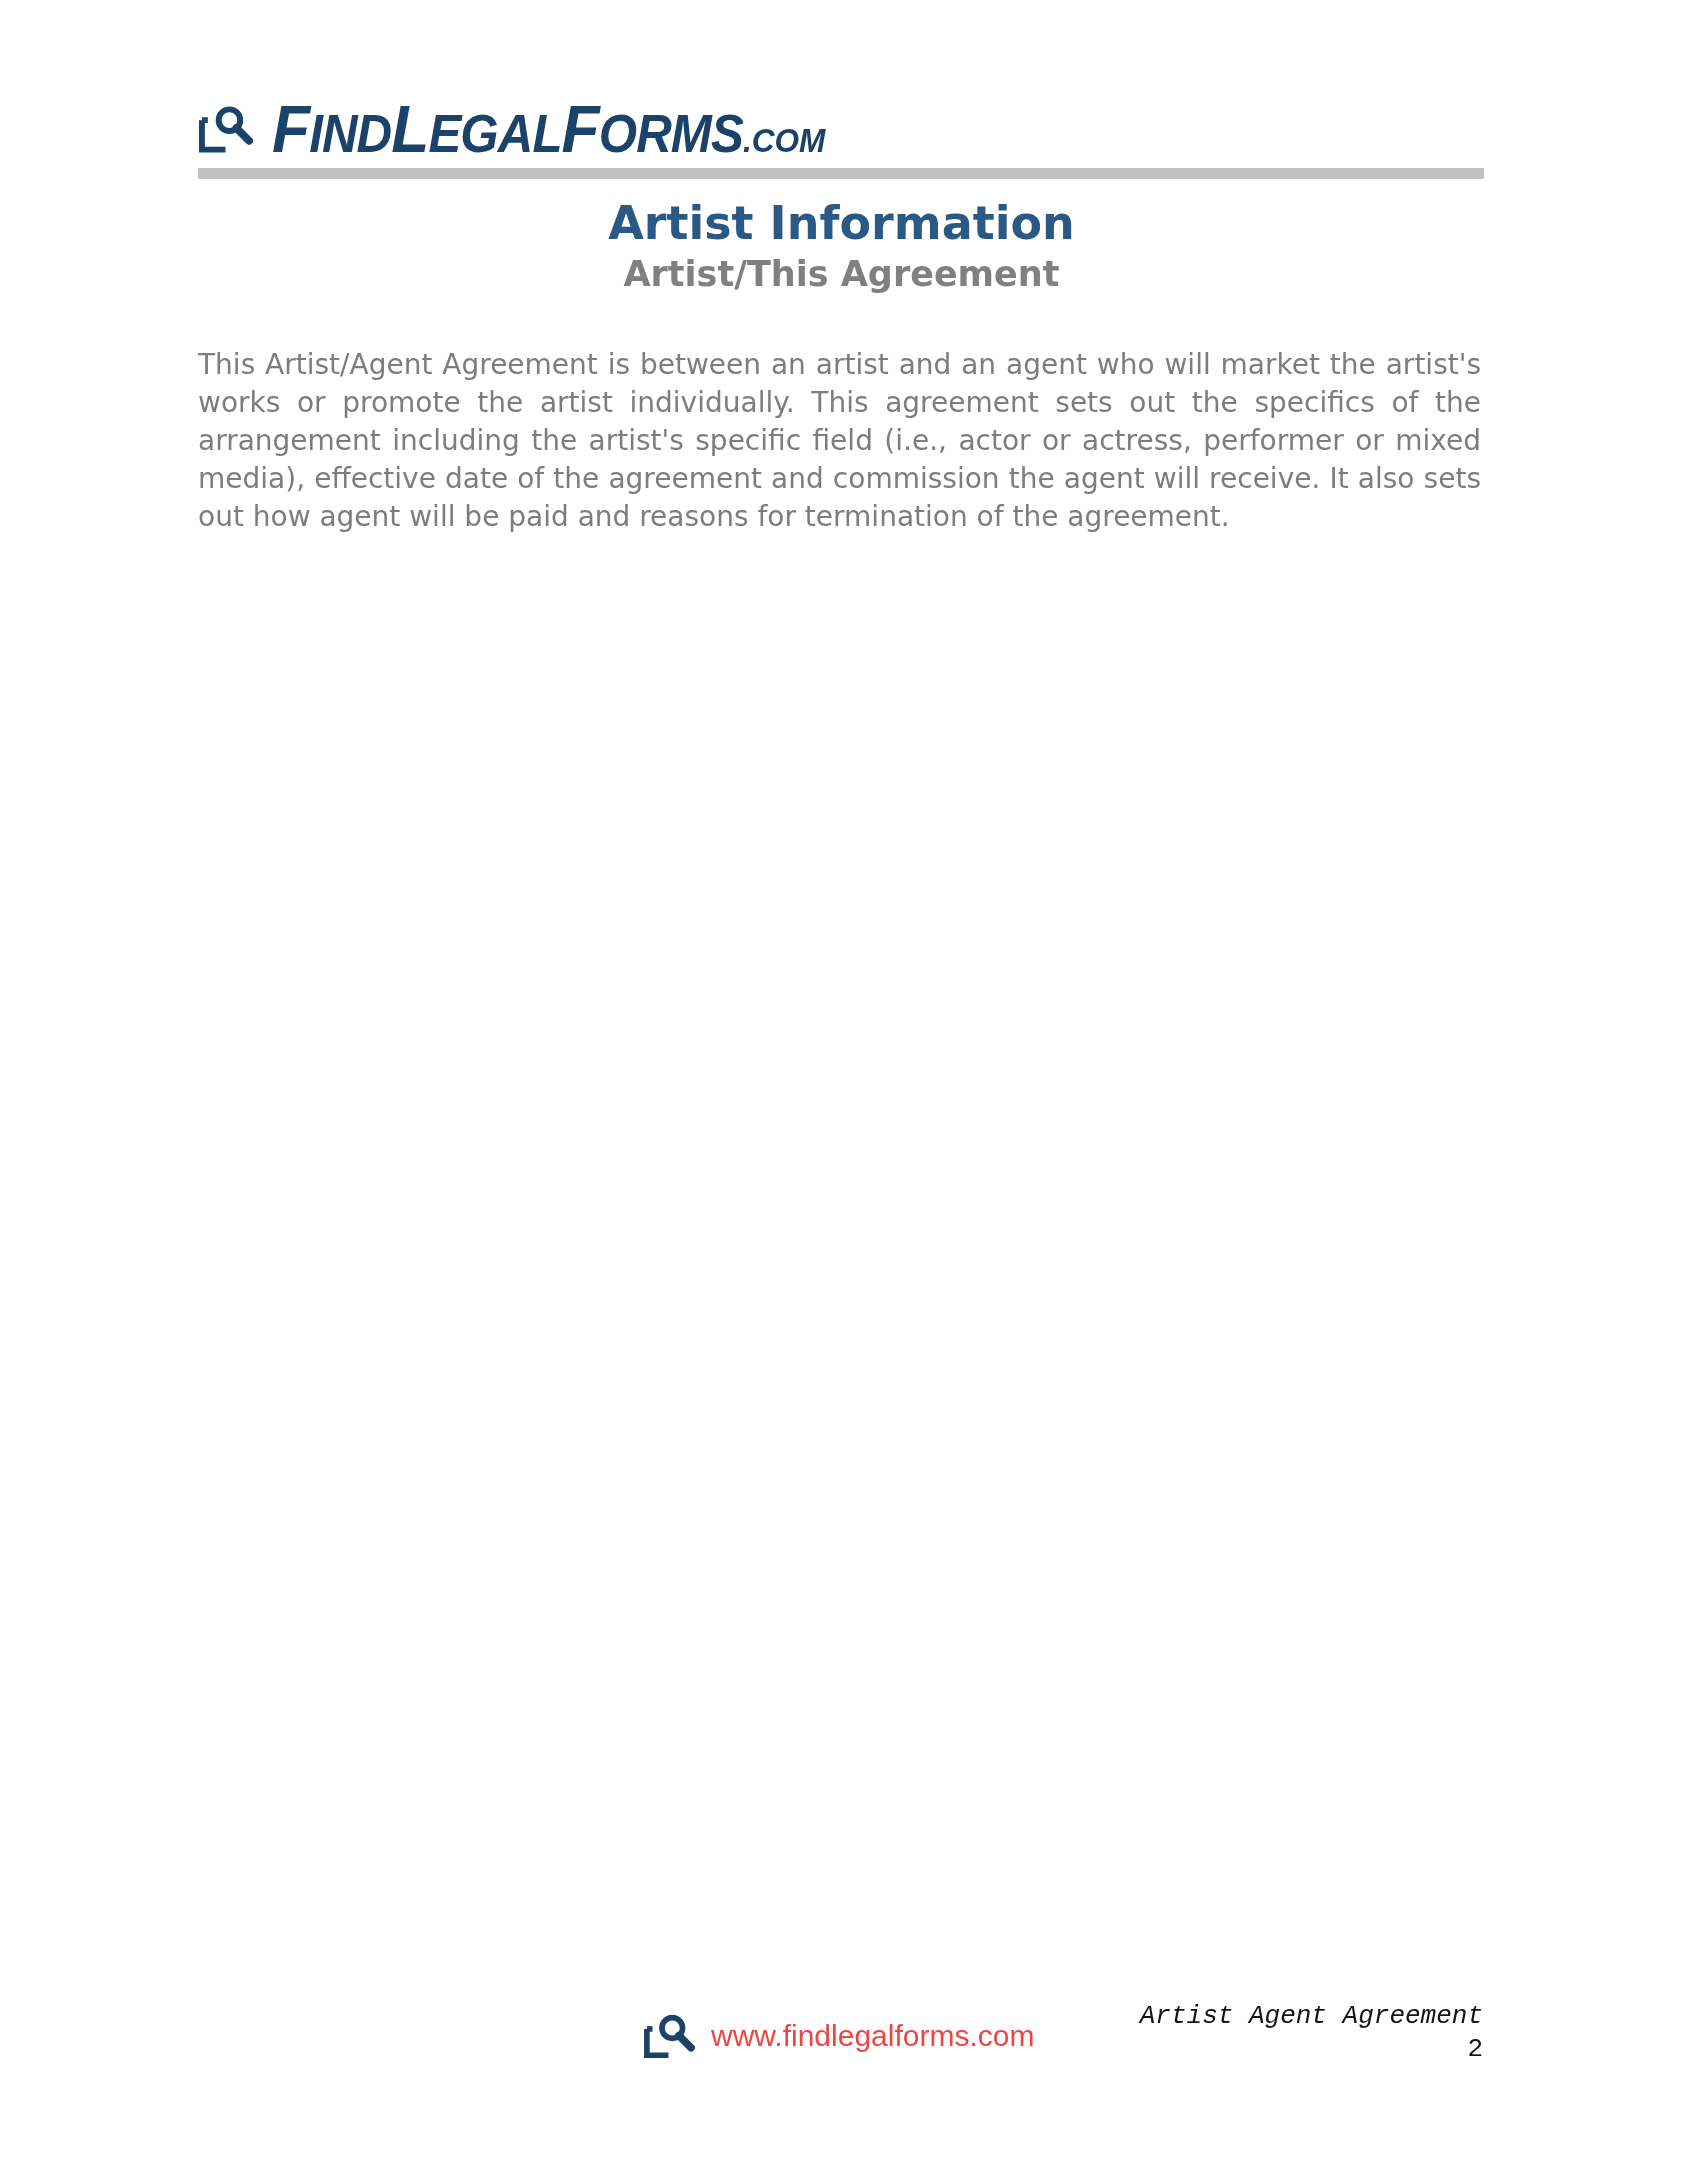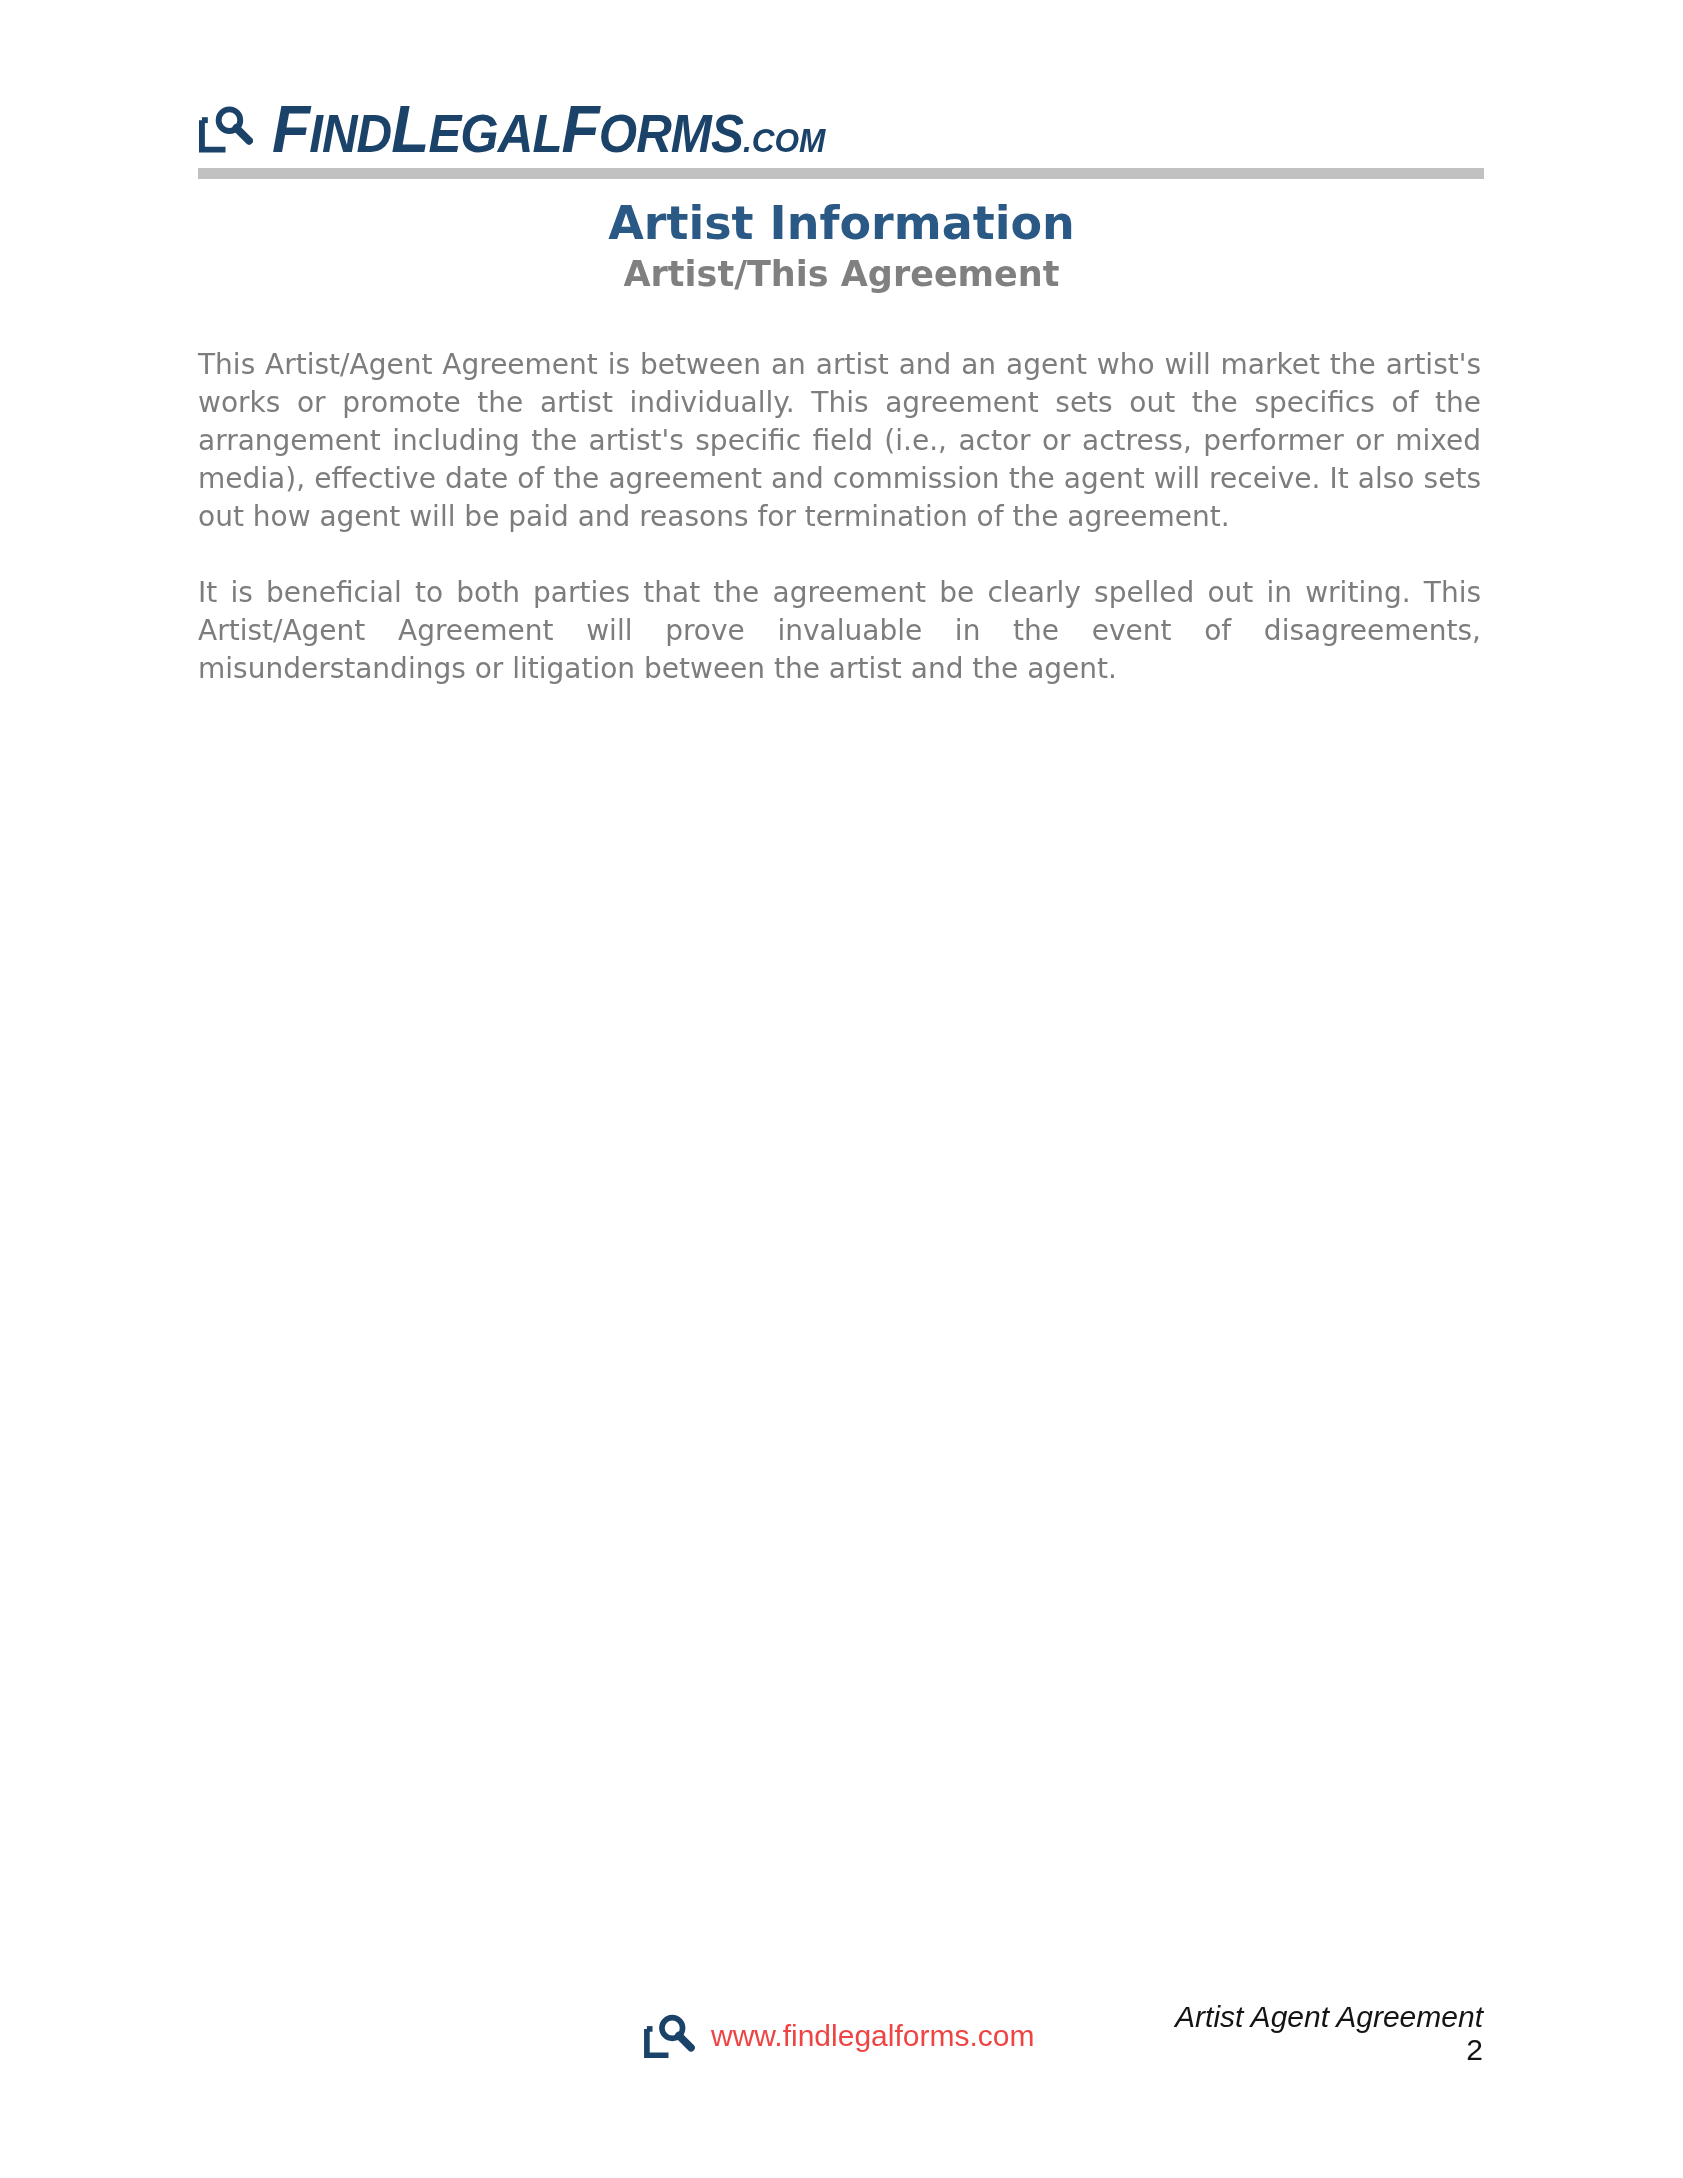--- a/index.html
+++ b/index.html
@@ -33,21 +33,21 @@
     color:#7d7d7d; text-align:justify;
   }
   .body p { margin:0 2px 38px 0; }
   .footer-icon { left:642px; top:2012px; width:53px; height:47px; }
   .footer-url {
     left:711px; top:2016px; font-family:"Liberation Sans", sans-serif; font-size:30px;
     color:#ef4444; line-height:40px; white-space:nowrap;
   }
   .footer-doc {
     left:1089px; width:394px; top:2000px; text-align:right;
-    font-family:Liberation Sans, sans-serif; font-size:30px; line-height:33px; color:#141414;
+    font-family:Liberation Mono, monospace; font-size:26px; line-height:33px; color:#141414;
   }
   .footer-doc .doc-title { font-style:italic; display:block; }
   .footer-doc .page-num { display:block; }
 </style>
 </head>
 <body>
 
 <div class="abs logo">
   <svg class="logo-icon" viewBox="0 0 56 50">
     <path d="M4 16 L4 46 L28 46" fill="none" stroke="#1b4268" stroke-width="6"></path>
@@ -60,21 +60,20 @@
   </div>
 </div>
 
 <div class="abs rule"></div>
 
 <div class="abs title">Artist Information</div>
 <div class="abs subtitle">Artist/This Agreement</div>
 
 <div class="abs body">
   <p>This Artist/Agent Agreement is between an artist and an agent who will market the artist's works or promote the artist individually.  This agreement sets out the specifics of the arrangement including the artist's specific field (i.e., actor or actress, performer or mixed media), effective date of the agreement and commission the agent will receive.  It also sets out how agent will be paid and reasons for termination of the agreement.</p>
-  <p>It is beneficial to both parties that the agreement be clearly spelled out in writing.  This Artist/Agent Agreement will prove invaluable in the event of disagreements, misunderstandings or litigation between the artist and the agent.</p>
 </div>
 
 <svg class="abs footer-icon" viewBox="0 0 56 50">
   <path d="M5 18 L5 46 L28 46" fill="none" stroke="#1b4268" stroke-width="6"></path>
   <path d="M5 18 L11 18" fill="none" stroke="#1b4268" stroke-width="6"></path>
   <circle cx="32" cy="17" r="11" fill="none" stroke="#1b4268" stroke-width="6"></circle>
   <path d="M39 25 L52 38" fill="none" stroke="#1b4268" stroke-width="8" stroke-linecap="round"></path>
 </svg>
 <div class="abs footer-url">www.findlegalforms.com</div>
 

